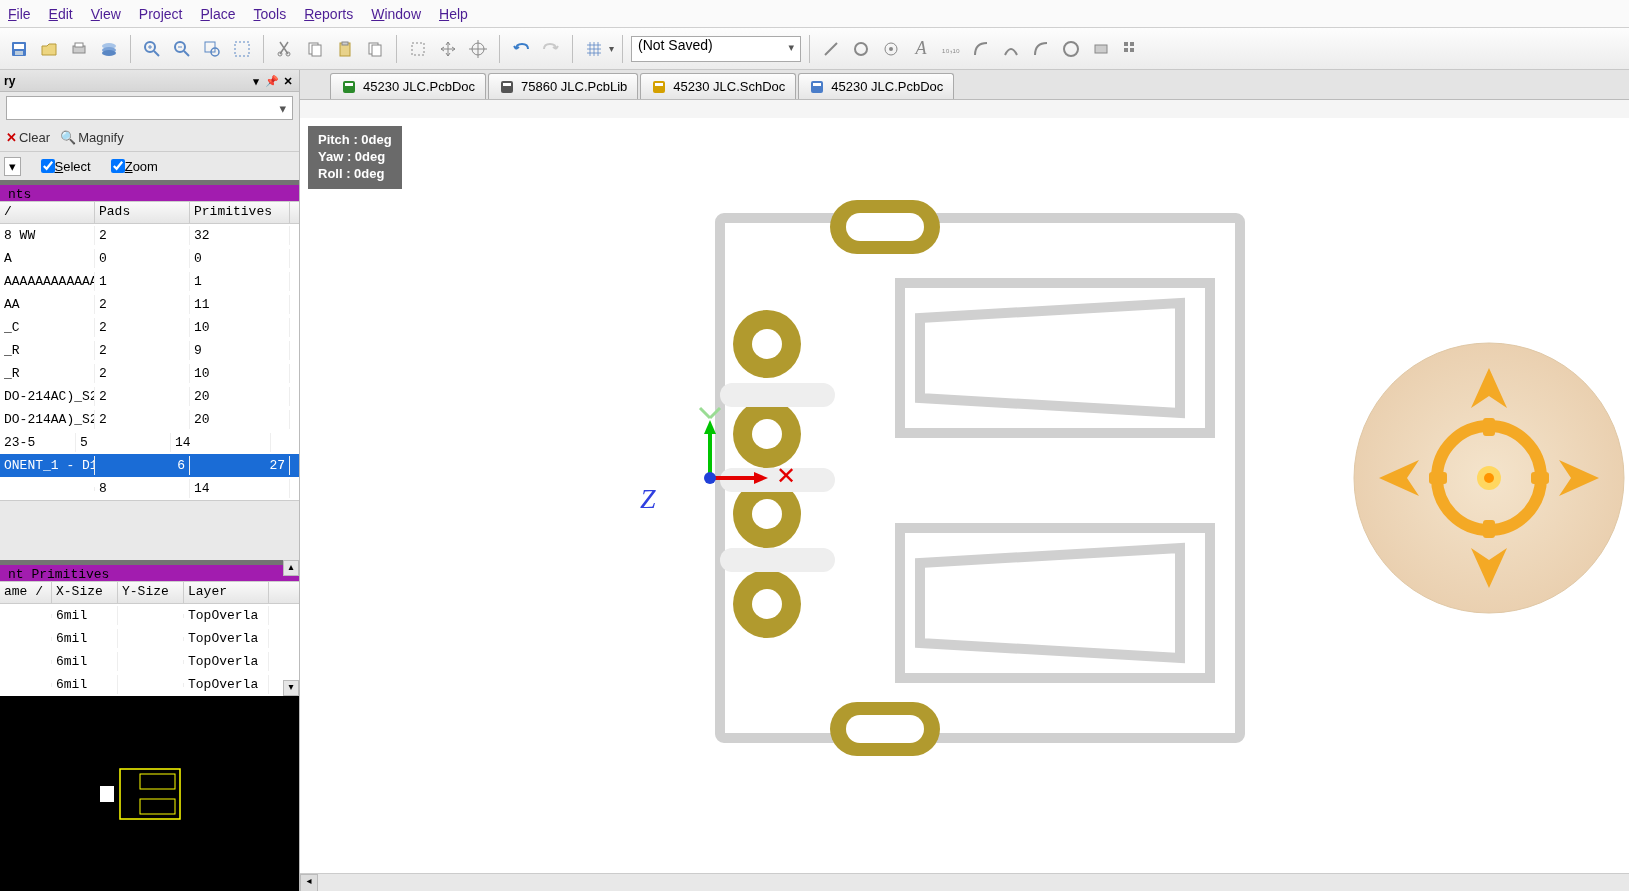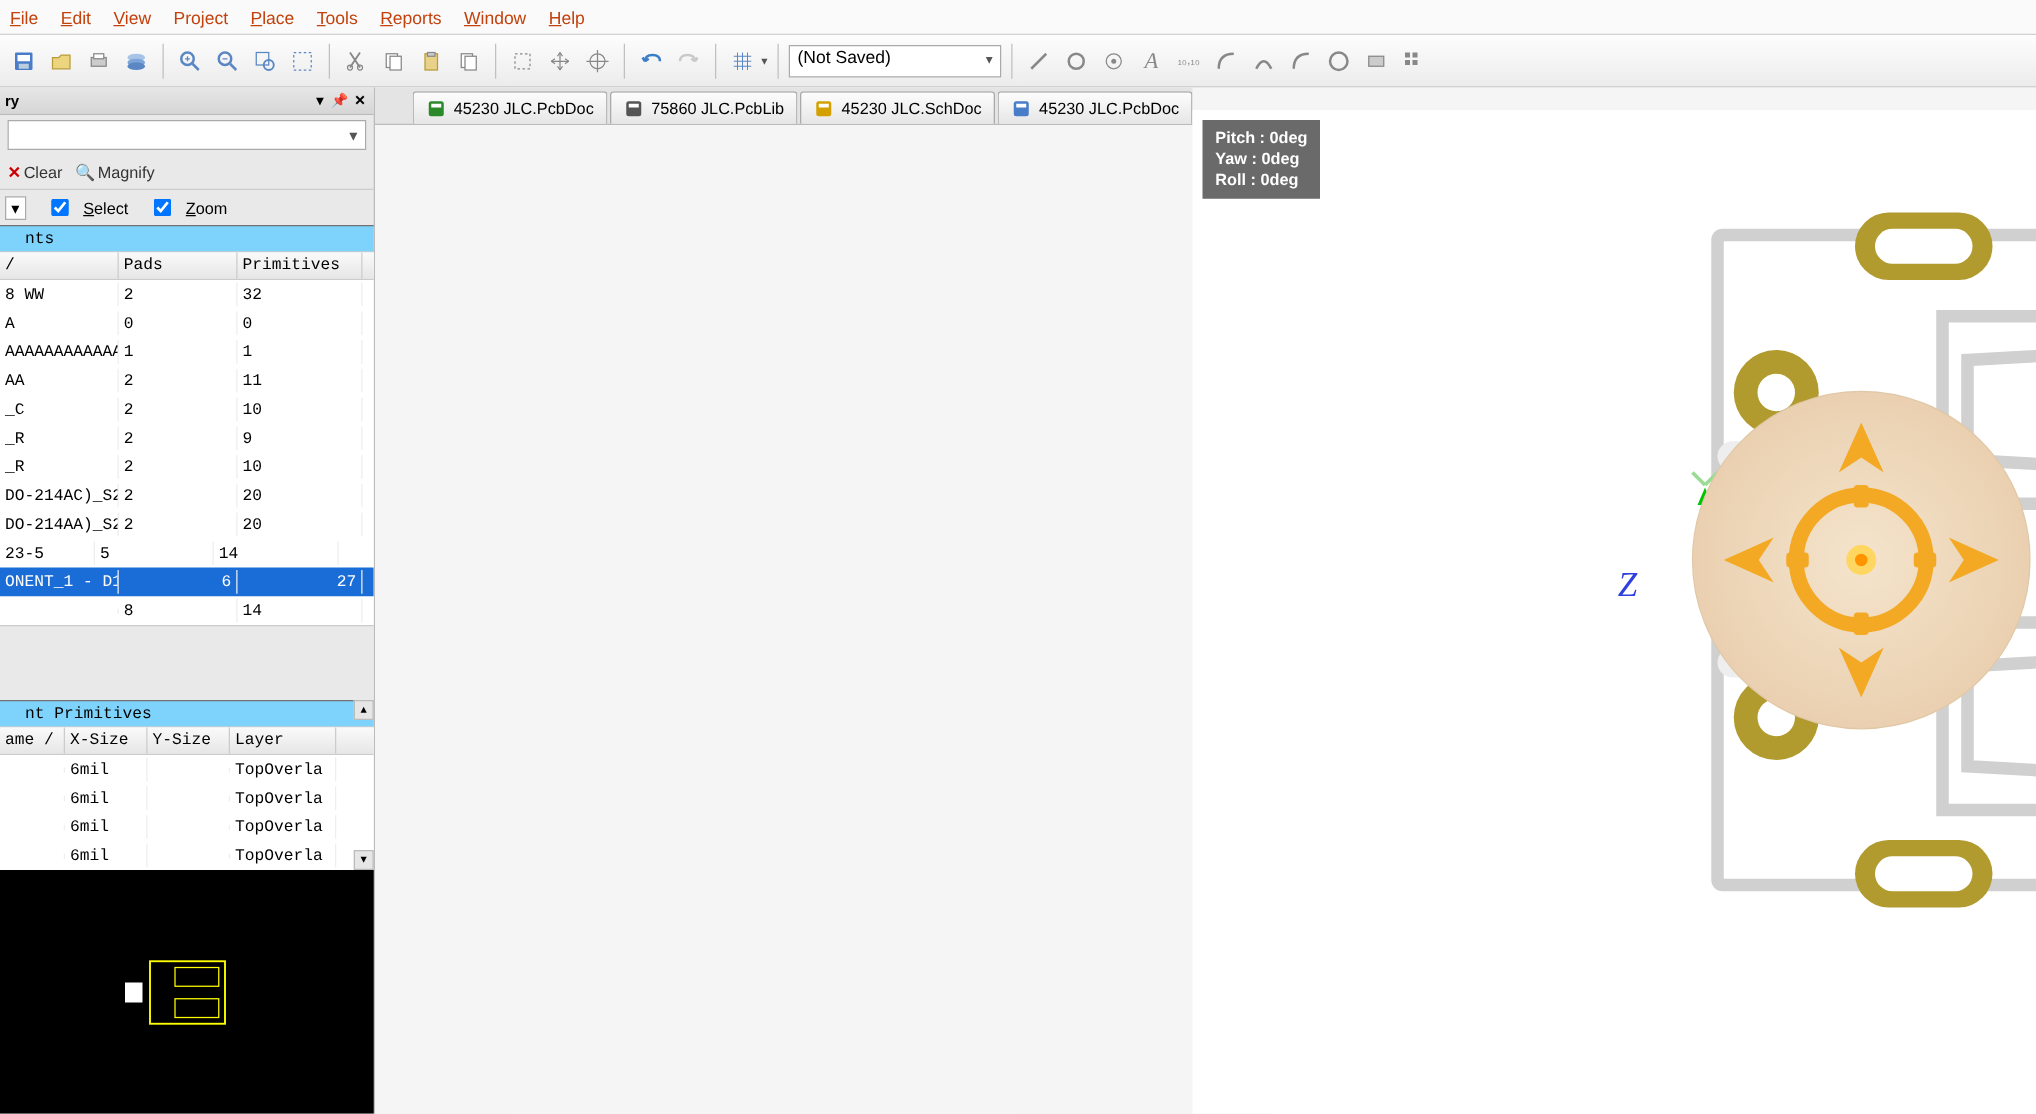--- a/index.html
+++ b/index.html
@@ -18,21 +18,21 @@
   display: flex;
   align-items: center;
   height: 28px;
   background: #fafafa;
   border-bottom: 1px solid #d0d0d0;
   padding: 0 8px;
   gap: 18px;
 }
 .menubar .menu-item {
   font-size: 14px;
-  color: #c2410c;
+  color: #4c1d95;
   cursor: default;
 }
 .menubar .menu-item .ul {
   text-decoration: underline;
 }
 
 
 .toolbar {
   display: flex;
   align-items: center;
@@ -133,31 +133,31 @@
 .panel-controls {
   display: flex;
   align-items: center;
   height: 28px;
   padding: 0 4px;
   gap: 20px;
 }
 .panel-controls .chk {
   display: flex;
   align-items: flex-start;
-  gap: 12px;
+  gap: 0;
   font-size: 13px;
 }
 .panel-controls input[type=checkbox] { width: 14px; height: 14px; }
 
 .section-header {
   height: 22px;
-  background: #7dd3fc;
-  border-top: 1px solid #737373;
+  background: #a21caf;
+  border-top: 5px solid #737373;
   border-bottom: 1px solid #ccc;
-  padding: 2px 20px;
+  padding: 2px 8px;
   font-size: 13px;
   font-family: "Courier New", monospace;
 }
 
 .grid {
   background: #fff;
   font-family: "Courier New", monospace;
   font-size: 13px;
 }
 .grid-head {
@@ -223,20 +223,21 @@
 }
 
 
 .workspace {
   position: absolute;
   top: 70px;
   left: 300px;
   right: 0;
   bottom: 0;
   display: flex;
+  flex-direction: column;
   background: #f5f5f5;
 }
 .doc-tabs {
   display: flex;
   height: 30px;
   align-items: flex-end;
   background: #e4e4e4;
   padding-left: 30px;
   gap: 2px;
   border-bottom: 1px solid #bbb;

